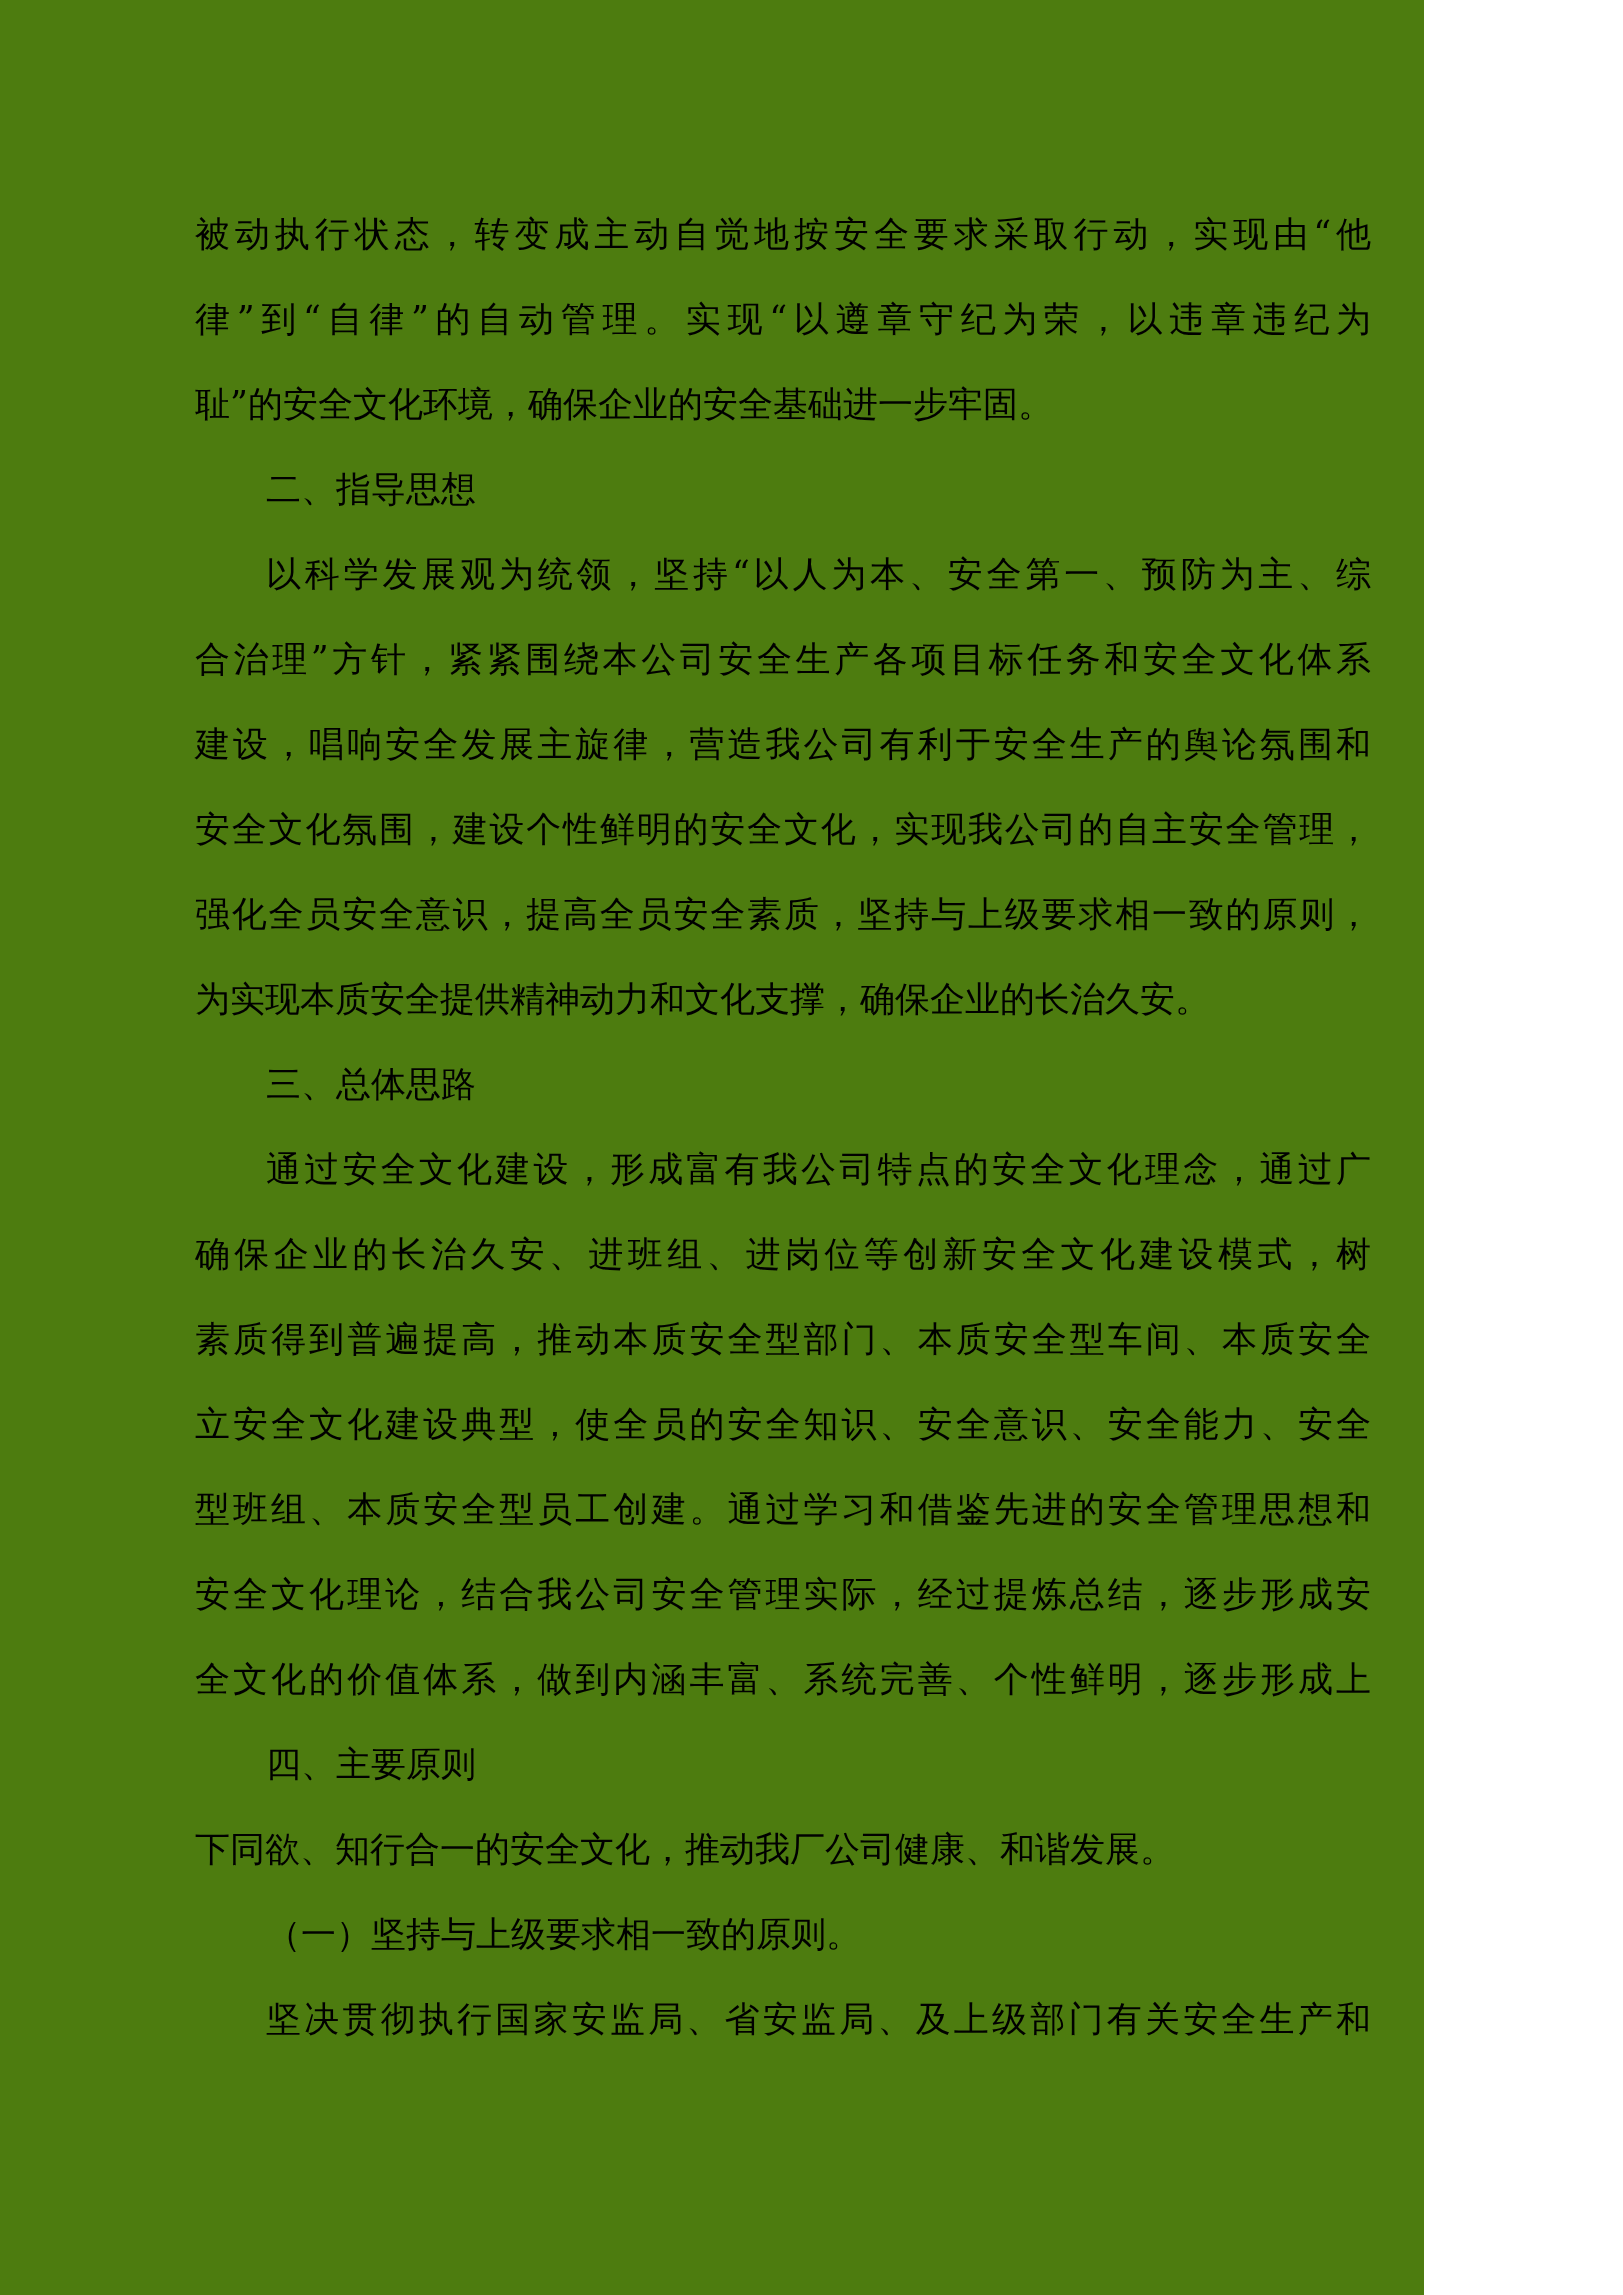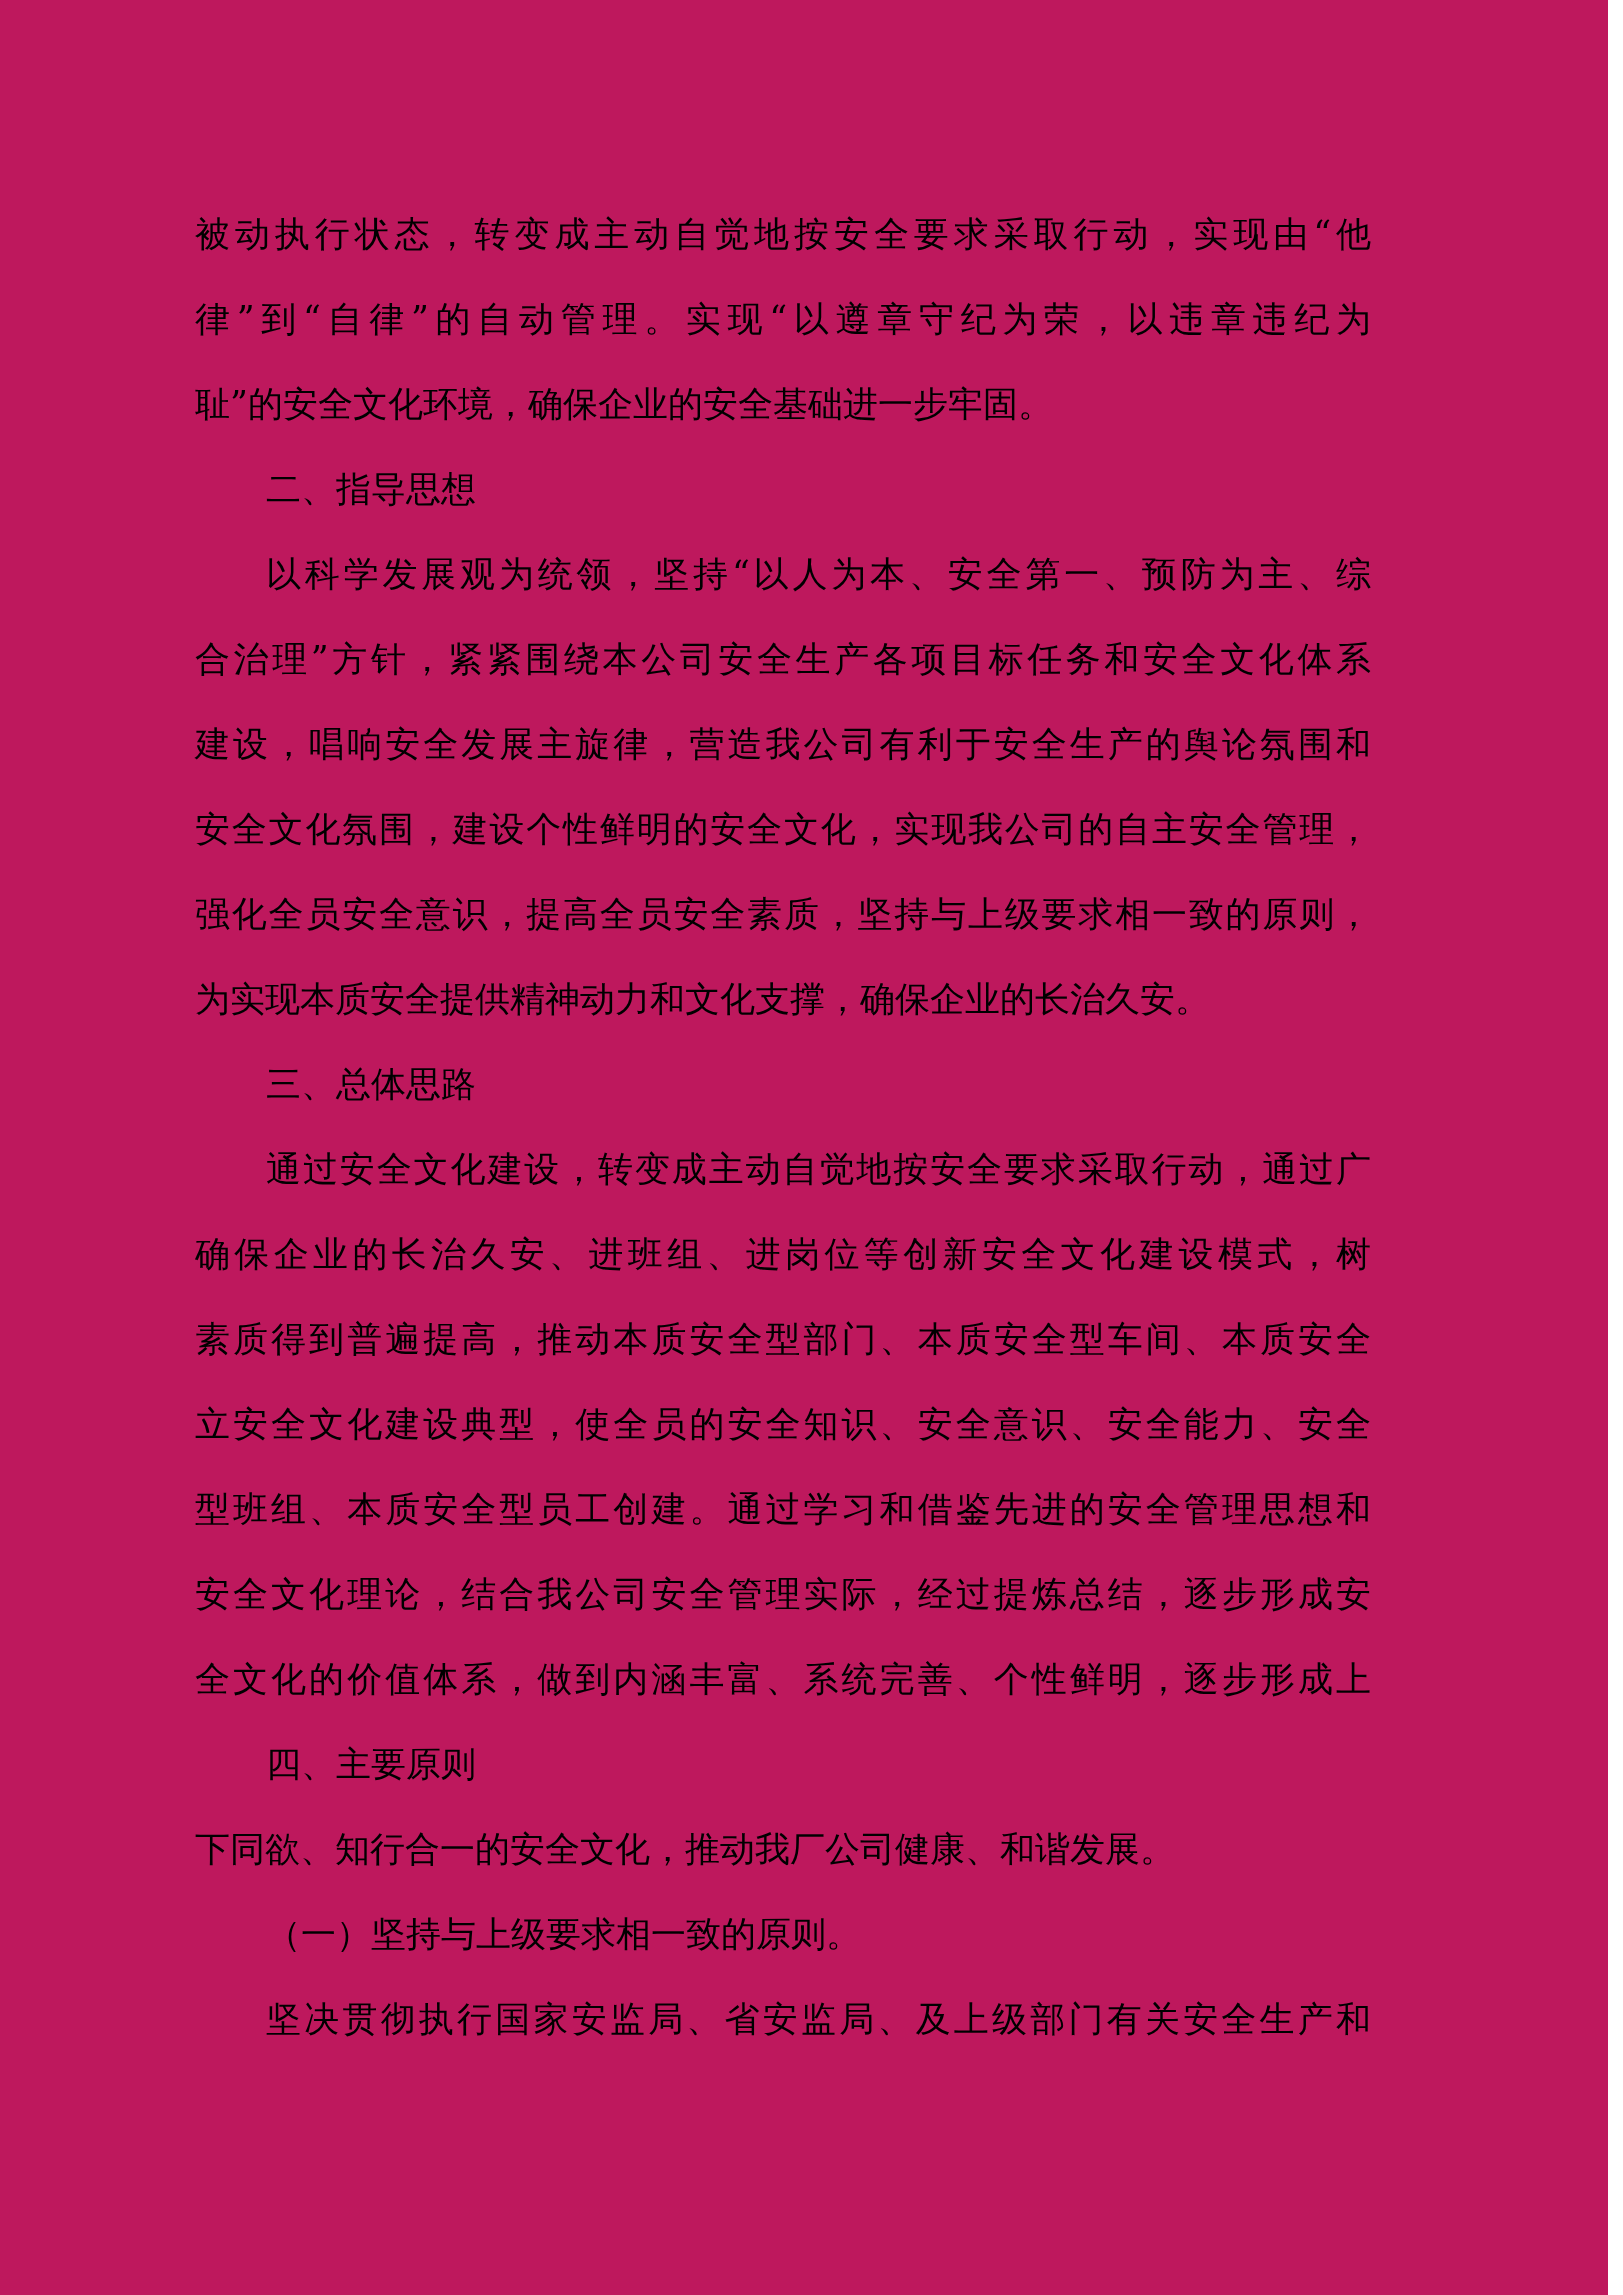--- a/index.html
+++ b/index.html
@@ -1,19 +1,19 @@
 <!DOCTYPE html>
 <html style="font-size:13px"><head>
 <meta charset="utf-8">
 <style>
   html, body { margin: 0; padding: 0; background: #ffffff; }
   body { width: 1624px; height: 2295px; position: relative; overflow: hidden; }
   .page {
-    position: absolute; left: 0; top: 0; width: 1608px; height: 2295px;
-    background: #be185d;
+    position: absolute; left: 0; top: 0; width: 1424px; height: 2295px;
+    background: #4d7c0f;
     text-decoration: underline;
   }
   .text-block {
     position: absolute; left: 195px; top: 192px; width: 1176px;
     font-family: "DejaVu Serif", "Liberation Serif", serif;
     font-size: 35px; color: #000000;
   }
   .line {
     height: 85px; line-height: 85px;
     white-space: nowrap; overflow: visible;
@@ -37,21 +37,21 @@
 
     <div class="line indent">以科学发展观为统领，坚持“以人为本、安全第一、预防为主、综</div>
     <div class="line">合治理”方针，紧紧围绕本公司安全生产各项目标任务和安全文化体系</div>
     <div class="line">建设，唱响安全发展主旋律，营造我公司有利于安全生产的舆论氛围和</div>
     <div class="line">安全文化氛围，建设个性鲜明的安全文化，实现我公司的自主安全管理，</div>
     <div class="line">强化全员安全意识，提高全员安全素质，坚持与上级要求相一致的原则，</div>
     <div class="line last">为实现本质安全提供精神动力和文化支撑，确保企业的长治久安。</div>
 
     <div class="line heading">三、总体思路</div>
 
-    <div class="line indent">通过安全文化建设，转变成主动自觉地按安全要求采取行动，通过广</div>
+    <div class="line indent">通过安全文化建设，形成富有我公司特点的安全文化理念，通过广</div>
     <div class="line">确保企业的长治久安、进班组、进岗位等创新安全文化建设模式，树</div>
     <div class="line">素质得到普遍提高，推动本质安全型部门、本质安全型车间、本质安全</div>
     <div class="line">立安全文化建设典型，使全员的安全知识、安全意识、安全能力、安全</div>
     <div class="line">型班组、本质安全型员工创建。通过学习和借鉴先进的安全管理思想和</div>
     <div class="line">安全文化理论，结合我公司安全管理实际，经过提炼总结，逐步形成安</div>
     <div class="line">全文化的价值体系，做到内涵丰富、系统完善、个性鲜明，逐步形成上</div>
     <div class="line heading">四、主要原则</div>
 
     <div class="line last">下同欲、知行合一的安全文化，推动我厂公司健康、和谐发展。</div>
 

